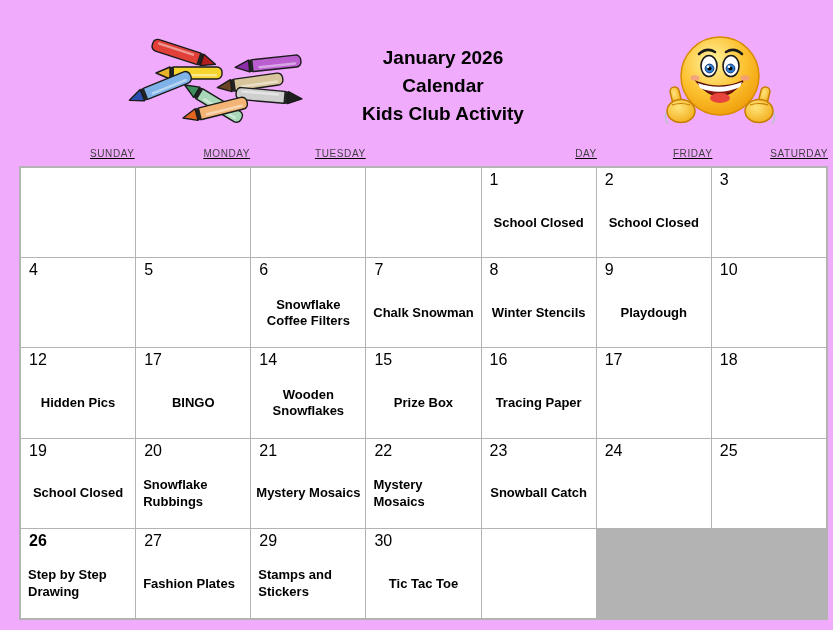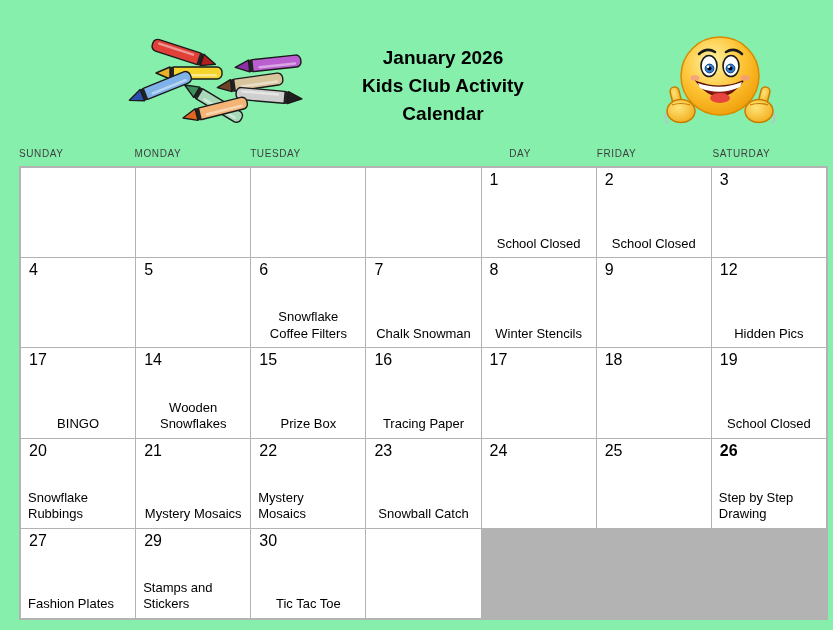--- a/index.html
+++ b/index.html
@@ -1,53 +1,53 @@
 <!DOCTYPE html>
 <html><head>
 <meta charset="utf-8">
 <style>
   html,body{margin:0;padding:0;background:#fff;}
   .page{
-    position:relative;width:833px;height:630px;background:#86efac;overflow:hidden;
+    position:relative;width:833px;height:630px;background:#f0abfc;overflow:hidden;
     font-family:"Liberation Sans","DejaVu Sans",sans-serif;color:#000;
   }
   
   .title{
     position:absolute;left:318px;top:44px;width:250px;text-align:center;
     font-weight:bold;font-size:19px;line-height:28px;color:#000;
   }
   
   .crayons-wrap{position:absolute;left:106px;top:26px;width:204px;height:102px;}
   .smiley-wrap{position:absolute;left:661px;top:27px;width:118px;height:108px;}
   
   .weekday-row{
     position:absolute;left:19px;top:145px;width:809px;height:17px;
     display:grid;grid-template-columns:repeat(7,1fr);
   }
-  .weekday-cell{display:flex;align-items:center;justify-content:flex-start;}
+  .weekday-cell{display:flex;align-items:center;justify-content:flex-end;text-decoration:underline;}
   .weekday-cell span{
     font-size:10px;letter-spacing:0.6px;color:#3f3f3f;white-space:nowrap;
   }
   .weekday-cell.shift-right span{margin-left:28px;}
   
   .calendar-grid{
     position:absolute;left:19px;top:166px;width:809px;height:454px;
     box-sizing:border-box;border:2px solid #b3b3b3;background:#b3b3b3;
     display:grid;grid-template-columns:repeat(7,1fr);grid-template-rows:repeat(5,1fr);
     gap:1px;
   }
   .cell{position:relative;background:#ffffff;overflow:hidden;}
   .day-num{
     position:absolute;top:3px;left:8px;font-size:16px;line-height:18px;color:#000;
   }
   .day-num.bold{font-weight:bold;}
   .activity{
     position:absolute;left:4px;right:4px;top:26px;bottom:5px;
-    display:flex;align-items:flex-end;justify-content:center;text-align:center;
-    font-size:13px;line-height:16.5px;color:#000;
+    display:flex;align-items:center;justify-content:center;text-align:center;
+    font-size:13px;line-height:16.5px;color:#000;font-weight:bold;
   }
   .activity.left{justify-content:flex-start;text-align:left;padding-left:3px;}
   .activity .line{display:block;}
 </style>
 </head>
 <body>
 
 <div class="page">
 
   <div class="crayons-wrap">
@@ -108,22 +108,22 @@
           <rect x="15" y="-6" width="4" height="12" fill="#222" stroke="none"></rect>
           <polygon points="19,-6 33,0 19,6" fill="#e2661f"></polygon>
           <rect x="-28" y="-3.5" width="38" height="2.5" rx="1.2" fill="#ffffff" opacity="0.45" stroke="none"></rect>
         </g>
       </g>
     </svg>
   </div>
 
   <div class="title">
     <div>January 2026</div>
+    <div>Calendar</div>
     <div>Kids Club Activity</div>
-    <div>Calendar</div>
   </div>
 
   <div class="smiley-wrap">
     <svg viewBox="0 0 118 108" width="118" height="108">
       <defs>
         <radialGradient id="faceGrad" cx="40%" cy="32%" r="75%">
           <stop offset="0%" stop-color="#fff4a3"></stop>
           <stop offset="55%" stop-color="#fdc232"></stop>
           <stop offset="100%" stop-color="#ee9a05"></stop>
         </radialGradient>
@@ -256,20 +256,28 @@
       <div class="cell">
         <div class="day-num">8</div>
         <div class="activity">
           <div>
             <span class="line">Winter Stencils</span>
           </div>
         </div>
       </div>
       <div class="cell">
         <div class="day-num">9</div>
+        <div class="activity">
+          <div>
+            <span class="line">Playdough</span>
+          </div>
+        </div>
+      </div>
+      <div class="cell">
+        <div class="day-num">10</div>
       </div>
       <div class="cell">
         <div class="day-num">12</div>
         <div class="activity">
           <div>
             <span class="line">Hidden Pics</span>
           </div>
         </div>
       </div>
       <div class="cell">

